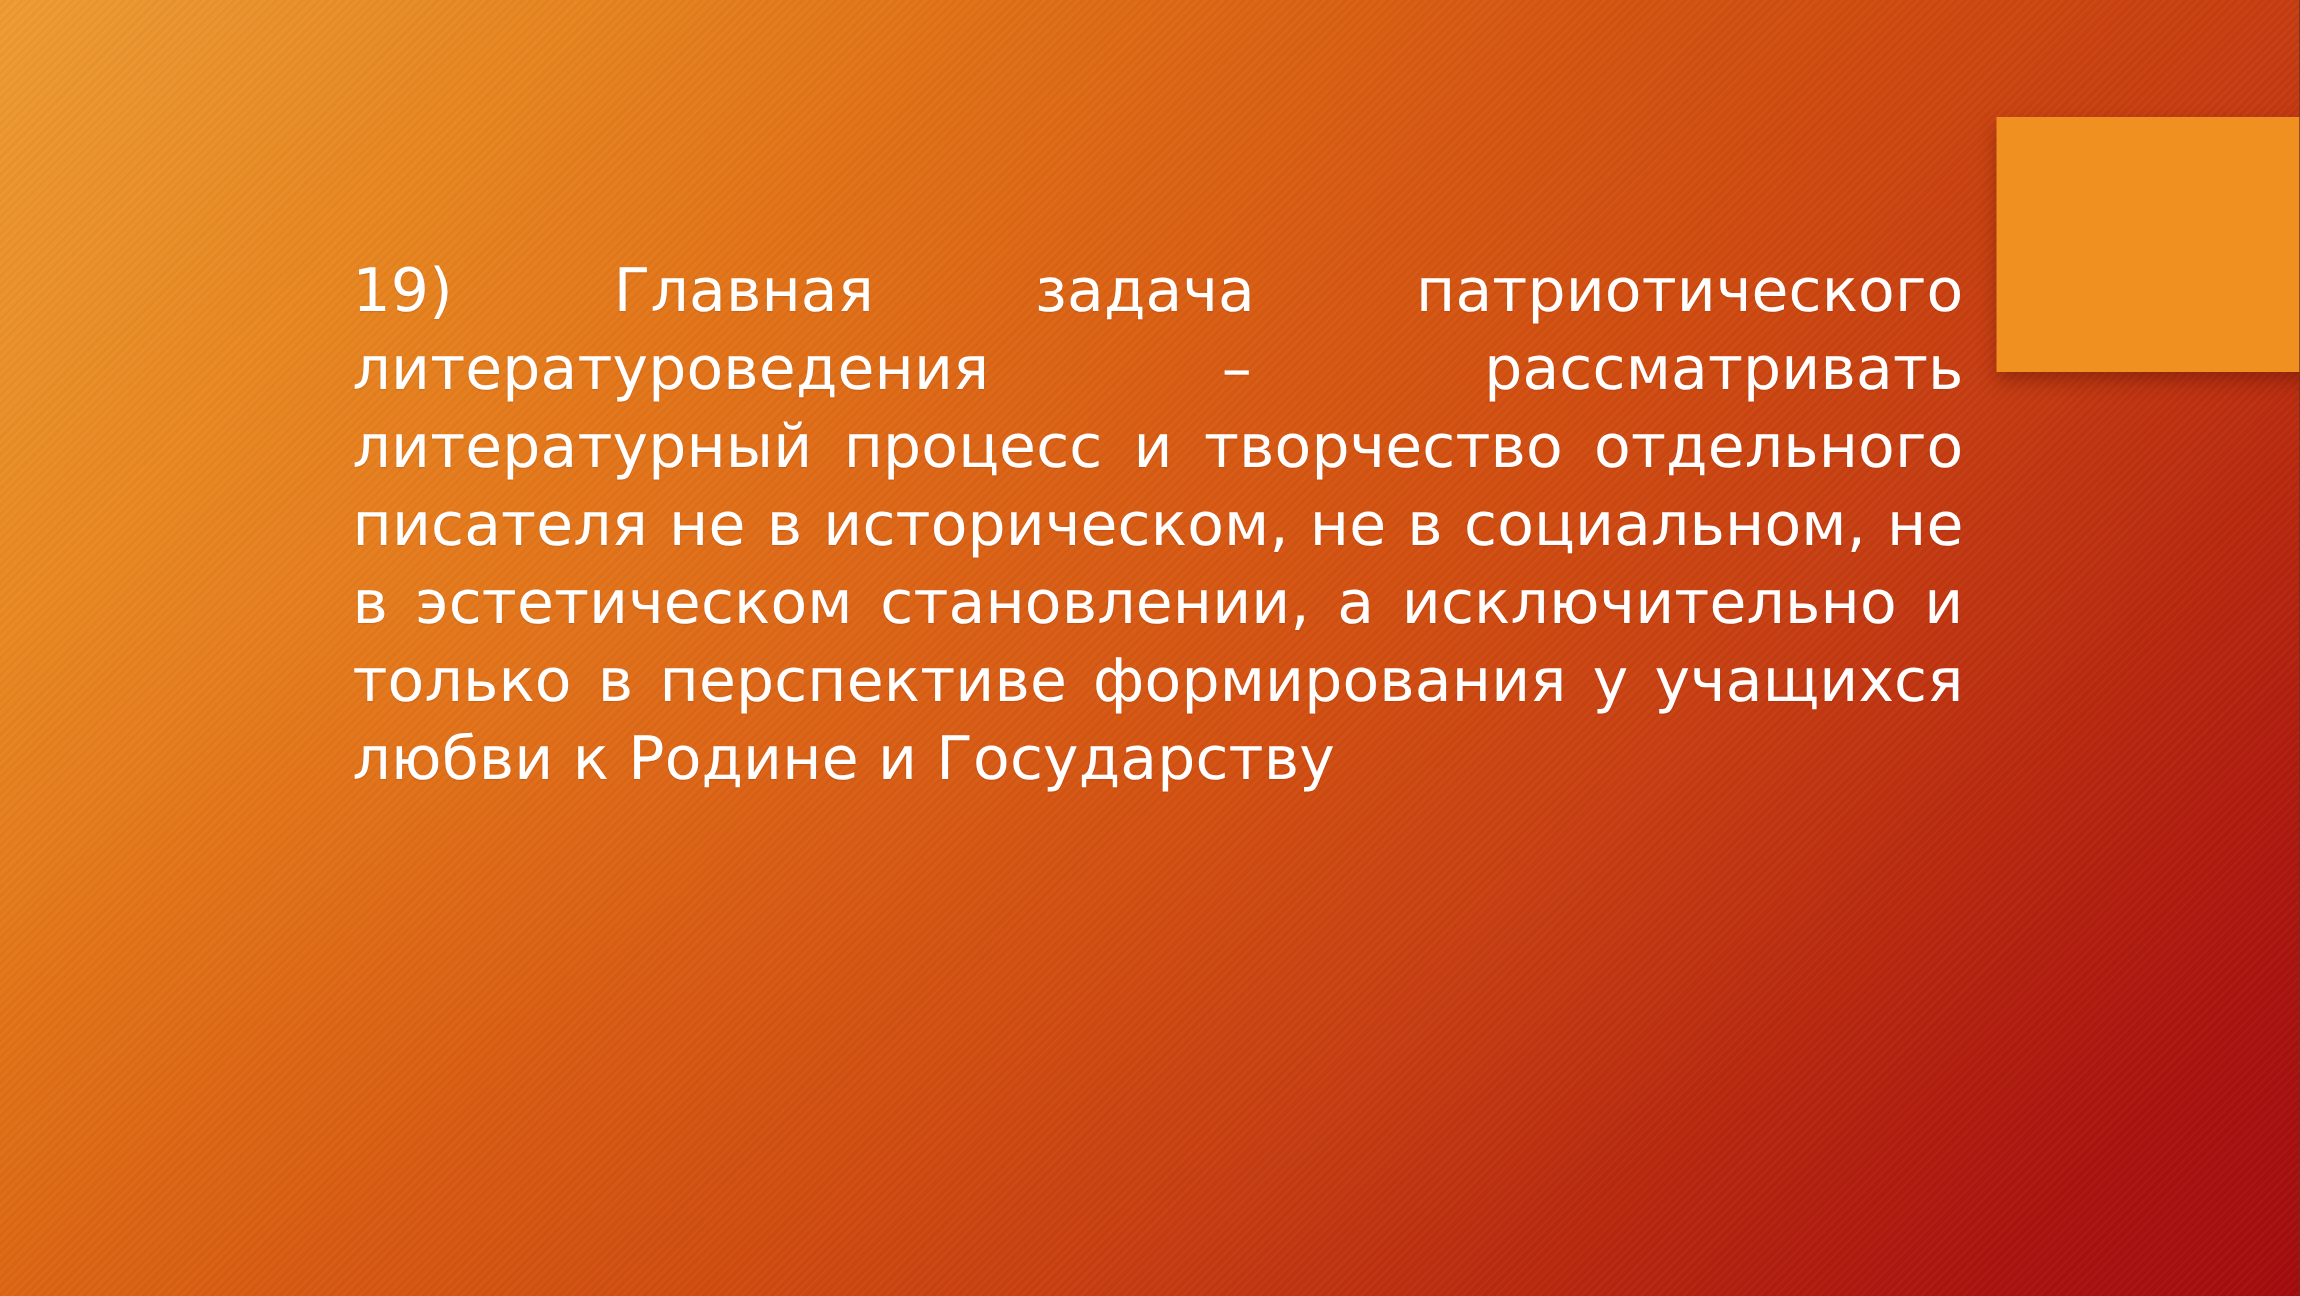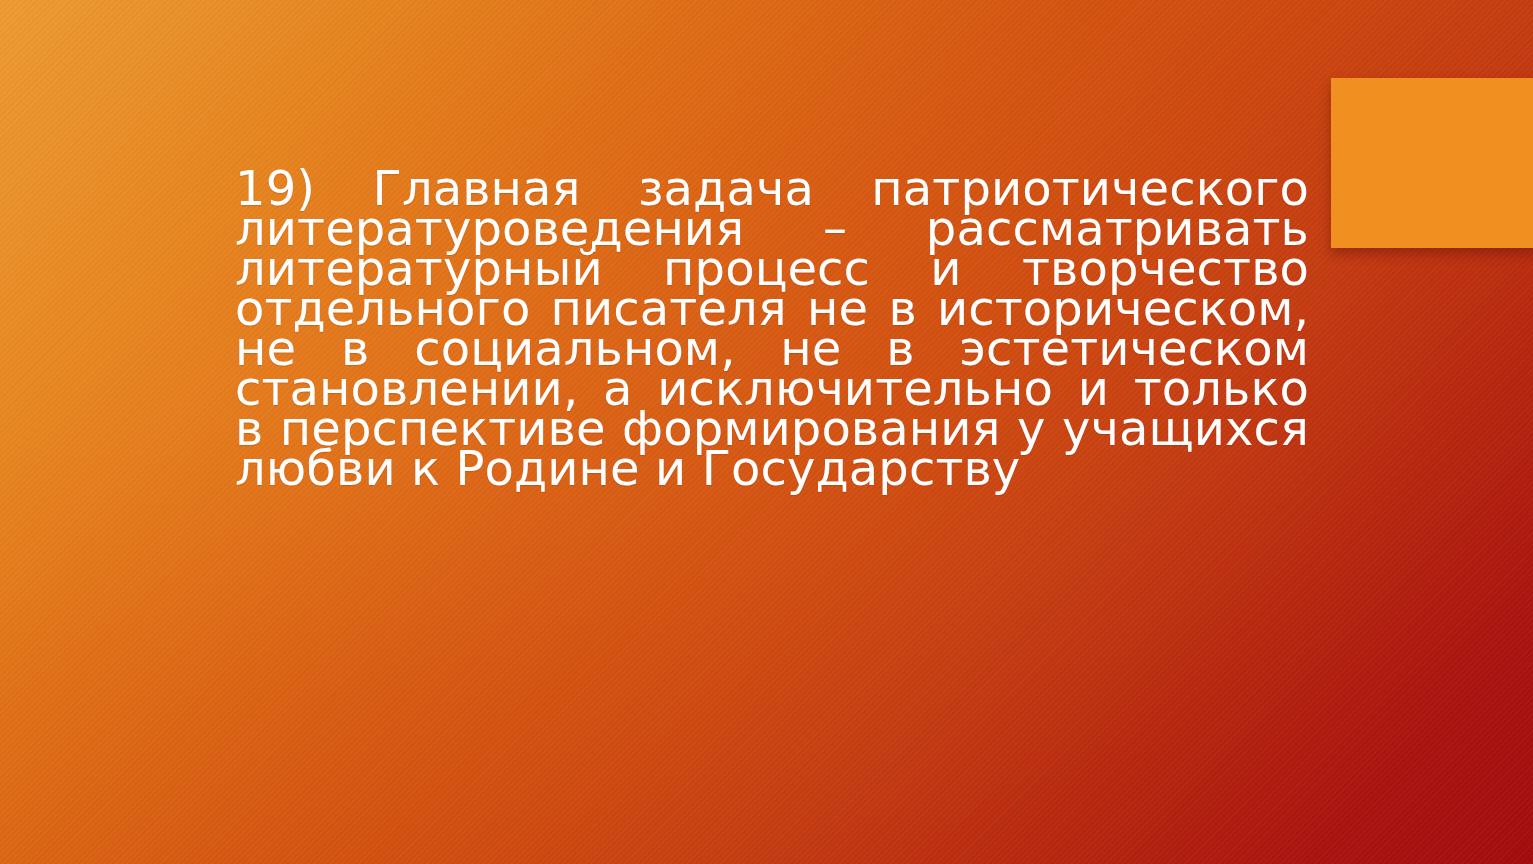--- a/index.html
+++ b/index.html
@@ -72,22 +72,22 @@
     box-shadow: 0 6px 11px rgba(90, 18, 4, 0.42);
   }
 
   .body-text {
     position: absolute;
     left: 235px;
     top: 168px;
     width: 1074px;
     margin: 0;
     color: #FFFFFF;
-    font-size: 48px;
-    line-height: 40px;
+    font-size: 40px;
+    line-height: 52px;
     text-align: justify;
     text-justify: inter-word;
     letter-spacing: 0.1px;
     white-space: pre-wrap;
     text-shadow: 0 1px 1px rgba(120, 30, 5, 0.20);
   }
 </style>
 </head>
 <body>
 

